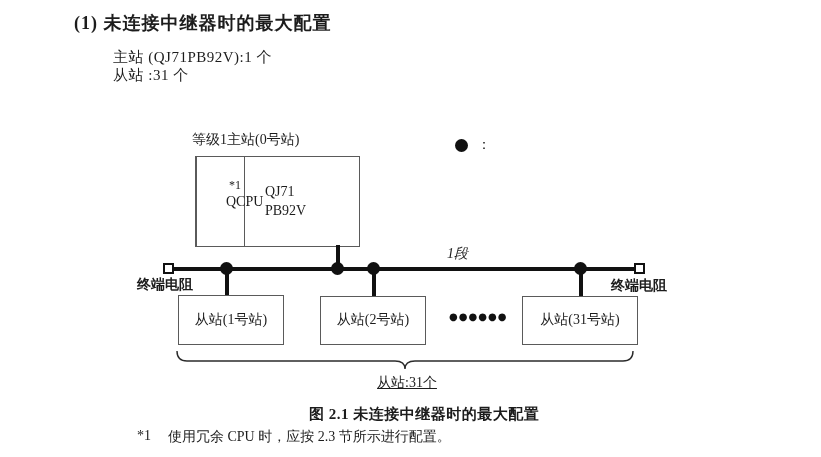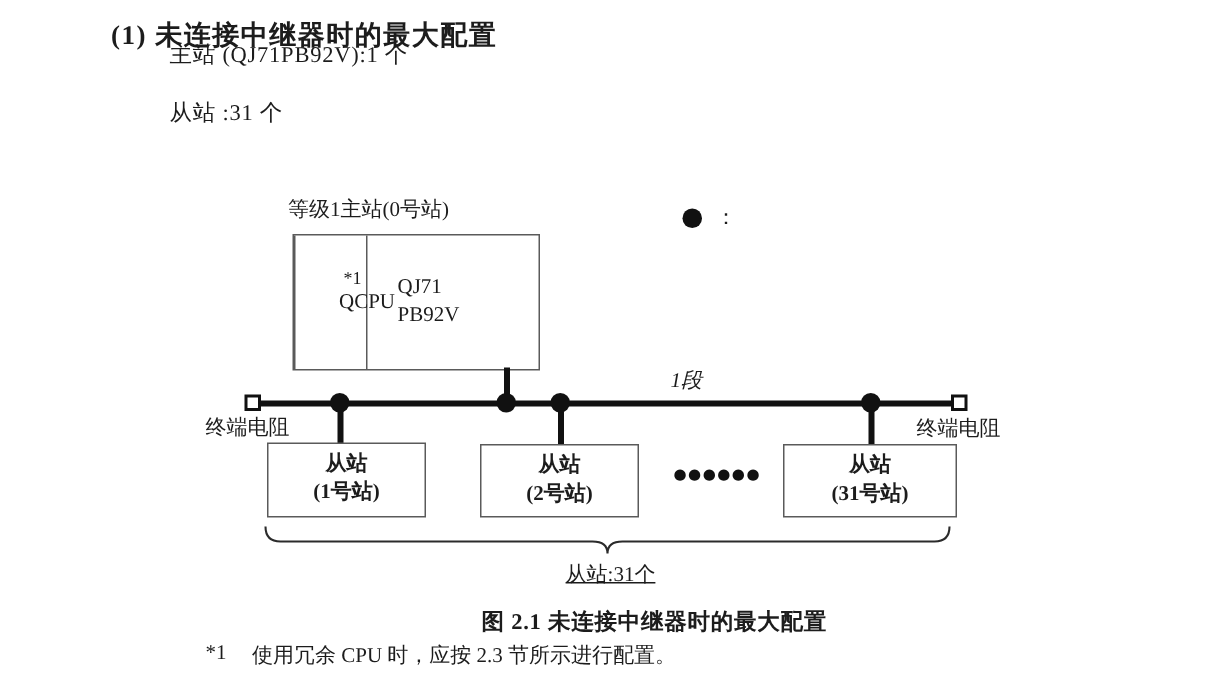--- a/index.html
+++ b/index.html
@@ -3,21 +3,21 @@
 <meta charset="utf-8">
 <style>
   html,body{margin:0;padding:0;background:#ffffff;}
   body{width:821px;height:457px;overflow:hidden;position:relative;
        font-family:"Liberation Serif","DejaVu Serif",serif;color:#1c1c1c;}
   .abs{position:absolute;}
 
   
   .heading{left:74px;top:11px;font-size:18px;font-weight:bold;letter-spacing:1px;}
   .subline{left:113px;font-size:15px;letter-spacing:0.5px;}
-  .sub1{top:27px;}
+  .sub1{top:48px;}
   .sub2{top:66px;}
 
   
   .master-label{left:192px;top:131px;font-size:14px;}
   .master-box{left:195px;top:156px;width:163px;height:89px;border:1px solid #5a5a5a;display:flex;}
   .cell{box-sizing:border-box;font-size:14px;}
   .cell-power{width:70px;display:flex;align-items:center;justify-content:center;}
   .cell-cpu{width:48px;border-left:1px solid #5a5a5a;position:relative;}
   .cpu-note{position:absolute;top:21px;right:3px;font-size:12px;}
   .cpu-text{position:absolute;left:4px;top:37px;margin-left:25px;}
@@ -28,47 +28,47 @@
   .legend{left:455px;top:136px;display:flex;align-items:center;font-size:14px;}
   .legend-dot{width:13px;height:13px;border-radius:50%;background:#111;display:inline-block;}
   .legend-sep{margin:0 6px 0 9px;}
 
   
   .segment-label{left:447px;top:245px;font-size:14px;font-style:italic;}
   .bus-line{left:168px;top:267px;width:472px;height:4px;background:#111;}
   .term-sq{width:7px;height:7px;background:#fff;border:2px solid #111;}
   .term-left{left:163px;top:263px;}
   .term-right{left:634px;top:263px;}
-  .term-label{font-size:14px;}
+  .term-label{font-size:14px;font-weight:bold;}
   .term-label-left{left:137px;top:276px;}
   .term-label-right{left:611px;top:277px;}
   .vline{width:4px;background:#111;}
   .vl-master{left:336px;top:245px;height:24px;}
   .vl-s1{left:225px;top:268px;height:28px;}
   .vl-s2{left:372px;top:268px;height:28px;}
   .vl-s31{left:579px;top:268px;height:28px;}
   .cdot{width:13px;height:13px;border-radius:50%;background:#111;}
   .cd1{left:220px;top:262px;}
   .cd2{left:331px;top:262px;}
   .cd3{left:367px;top:262px;}
   .cd4{left:574px;top:262px;}
 
   
-  .slave-box{border:1px solid #5a5a5a;display:flex;flex-direction:column;align-items:center;
-             justify-content:center;font-size:14px;line-height:1.35;text-align:center;font-weight:bold;}
+  .slave-box{border:1px solid #5a5a5a;display:flex;flex-direction:row;align-items:center;
+             justify-content:center;font-size:14px;line-height:1.35;text-align:center;}
   .sb1{left:178px;top:295px;width:104px;height:48px;}
   .sb2{left:320px;top:296px;width:104px;height:47px;}
   .sb31{left:522px;top:296px;width:114px;height:47px;}
   .ellipsis{left:449px;top:311px;width:66px;font-size:10px;letter-spacing:1px;color:#111;
             font-family:"DejaVu Sans",sans-serif;white-space:nowrap;}
 
   
   .brace{left:170px;top:345px;}
   .brace-label{left:365px;top:374px;width:84px;text-align:center;font-size:14px;text-decoration:underline;}
-  .caption{left:309px;top:405px;font-size:15px;font-weight:bold;letter-spacing:0.5px;margin-left:12px;}
+  .caption{left:309px;top:405px;font-size:15px;font-weight:bold;letter-spacing:0.5px;}
   .footnote{left:137px;top:428px;font-size:14px;display:flex;}
   .fn-marker{margin-right:17px;}
 </style>
 </head>
 <body>
 
 <div>
 
   <div class="abs heading">(1) 未连接中继器时的最大配置</div>
   <div class="abs subline sub1">主站 (QJ71PB92V):1 个</div>

